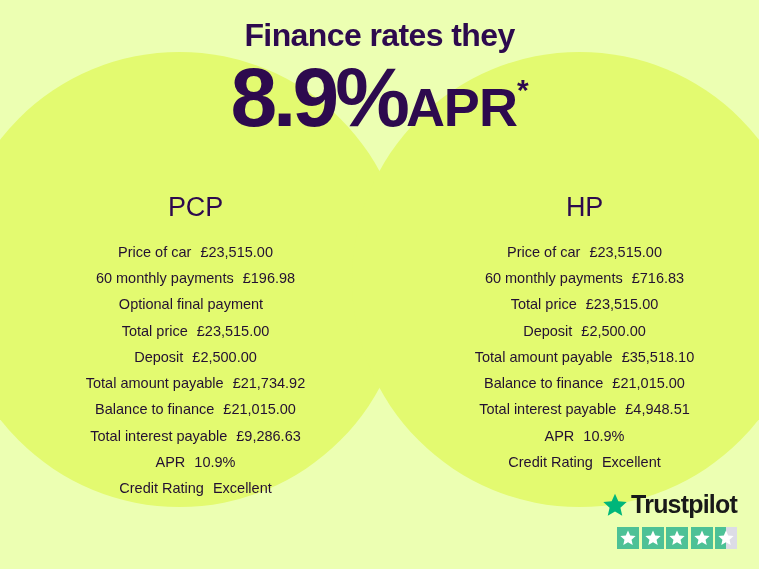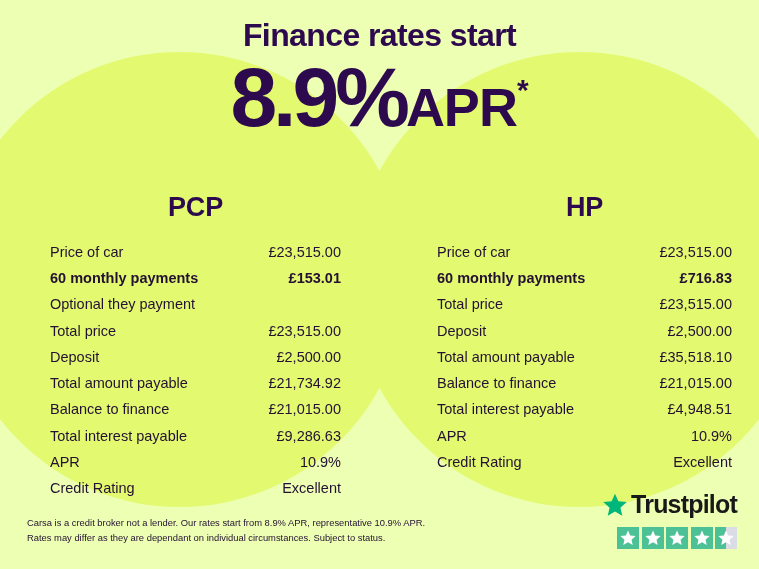--- a/index.html
+++ b/index.html
@@ -96,37 +96,37 @@
   .col {
     width: 379px;
     box-sizing: border-box;
   }
   #col-pcp { padding: 0 38px 0 50px; }
   #col-hp  { padding: 0 26px 0 58px; }
   .col-title {
     margin: 0 0 16px 0;
     text-align: center;
     font-size: 27px;
-    font-weight: bold;
+    font-weight: normal;
     color: #2d0a4e;
     letter-spacing: -0.2px;
   }
   .rows { display: block; }
   .row {
     display: flex;
-    justify-content: space-between;
+    justify-content: center;
     align-items: baseline;
     font-size: 14.5px;
     color: #231032;
     padding: 3.6px 0;
     line-height: 1.32;
   }
   .row.bold .row-label,
   .row.bold .row-value {
-    font-weight: bold;
+    font-weight: normal;
   }
   .row-label { text-align: left; white-space: nowrap; }
   .row-value { text-align: right; white-space: nowrap; margin-left: 9px; }
   
   #footer-note {
     position: absolute;
     left: 27px;
     top: 515px;
     width: 420px;
     font-size: 9.4px;
@@ -180,41 +180,41 @@
 </style>
 </head>
 <body>
 
 <div id="stage">
 
   <div class="blob" id="blob-left"></div>
   <div class="blob" id="blob-right"></div>
 
   <div id="header">
-    <h1 id="headline">Finance rates start</h1>
+    <h1 id="headline">Finance rates they</h1>
     <div id="rate-line">
       <span id="rate-number">8.9%</span><span id="rate-unit">APR</span><span id="rate-asterisk">*</span>
     </div>
   </div>
 
   <div id="columns">
 
     <div class="col" id="col-pcp">
       <div class="col-title">PCP</div>
       <div class="rows">
         <div class="row">
             <span class="row-label">Price of car</span>
             <span class="row-value">£23,515.00</span>
           </div>
         <div class="row bold">
             <span class="row-label">60 monthly payments</span>
-            <span class="row-value">£153.01</span>
-          </div>
-        <div class="row">
-            <span class="row-label">Optional they payment</span>
+            <span class="row-value">£196.98</span>
+          </div>
+        <div class="row">
+            <span class="row-label">Optional final payment</span>
             <span class="row-value"></span>
           </div>
         <div class="row">
             <span class="row-label">Total price</span>
             <span class="row-value">£23,515.00</span>
           </div>
         <div class="row">
             <span class="row-label">Deposit</span>
             <span class="row-value">£2,500.00</span>
           </div>
@@ -278,24 +278,20 @@
           </div>
         <div class="row">
             <span class="row-label">Credit Rating</span>
             <span class="row-value">Excellent</span>
           </div>
       </div>
     </div>
 
   </div>
 
-  <div id="footer-note">
-    <div>Carsa is a credit broker not a lender. Our rates start from 8.9% APR, representative 10.9% APR.</div>
-    <div>Rates may differ as they are dependant on individual circumstances. Subject to status.</div>
-  </div>
 
   <div id="trustpilot">
     <div id="tp-wordmark">
       <span>
         <svg width="26" height="26" viewBox="0 0 24 24" aria-hidden="true">
           <polygon points="12,1.5 15.1,8.6 22.8,9.3 17,14.5 18.7,22 12,18 5.3,22 7,14.5 1.2,9.3 8.9,8.6" fill="#00b67a"></polygon>
         </svg>
       </span>
       <span class="tp-text">Trustpilot</span>
     </div>

